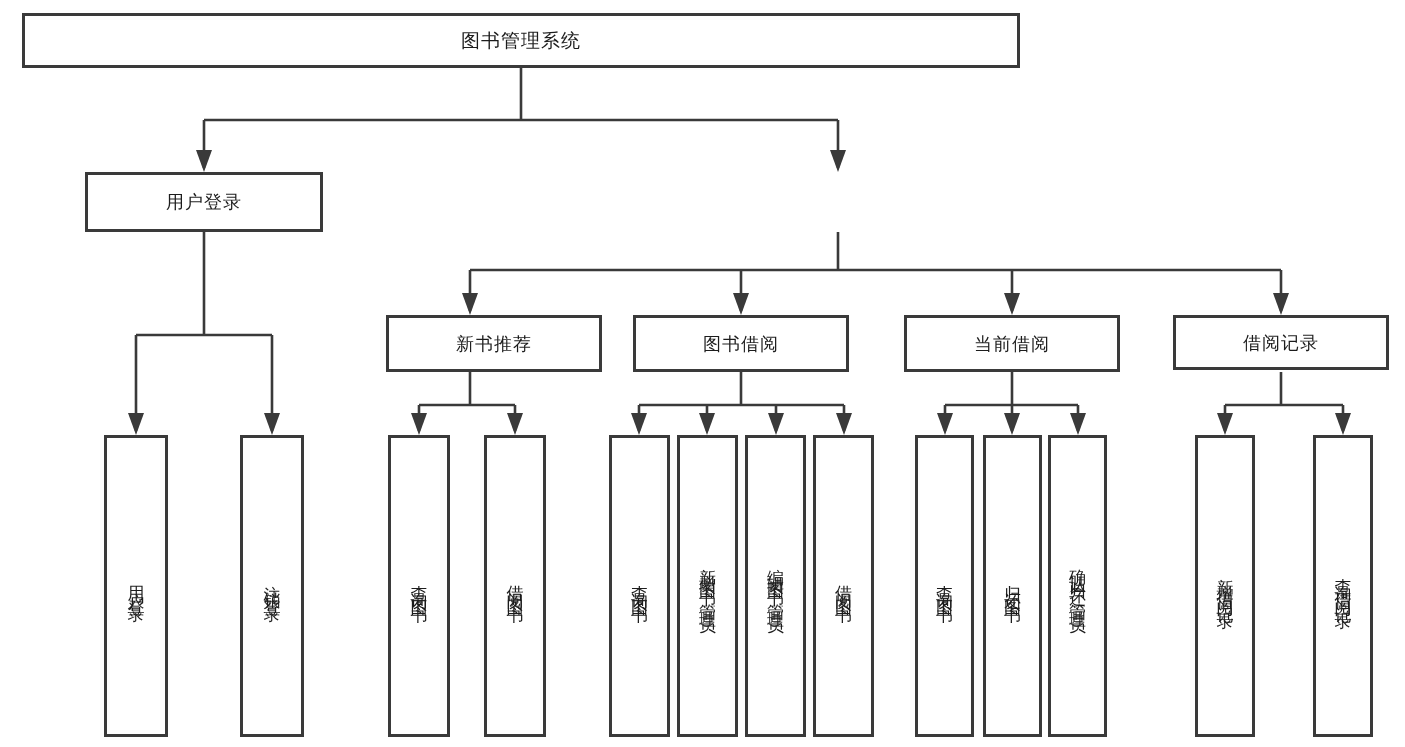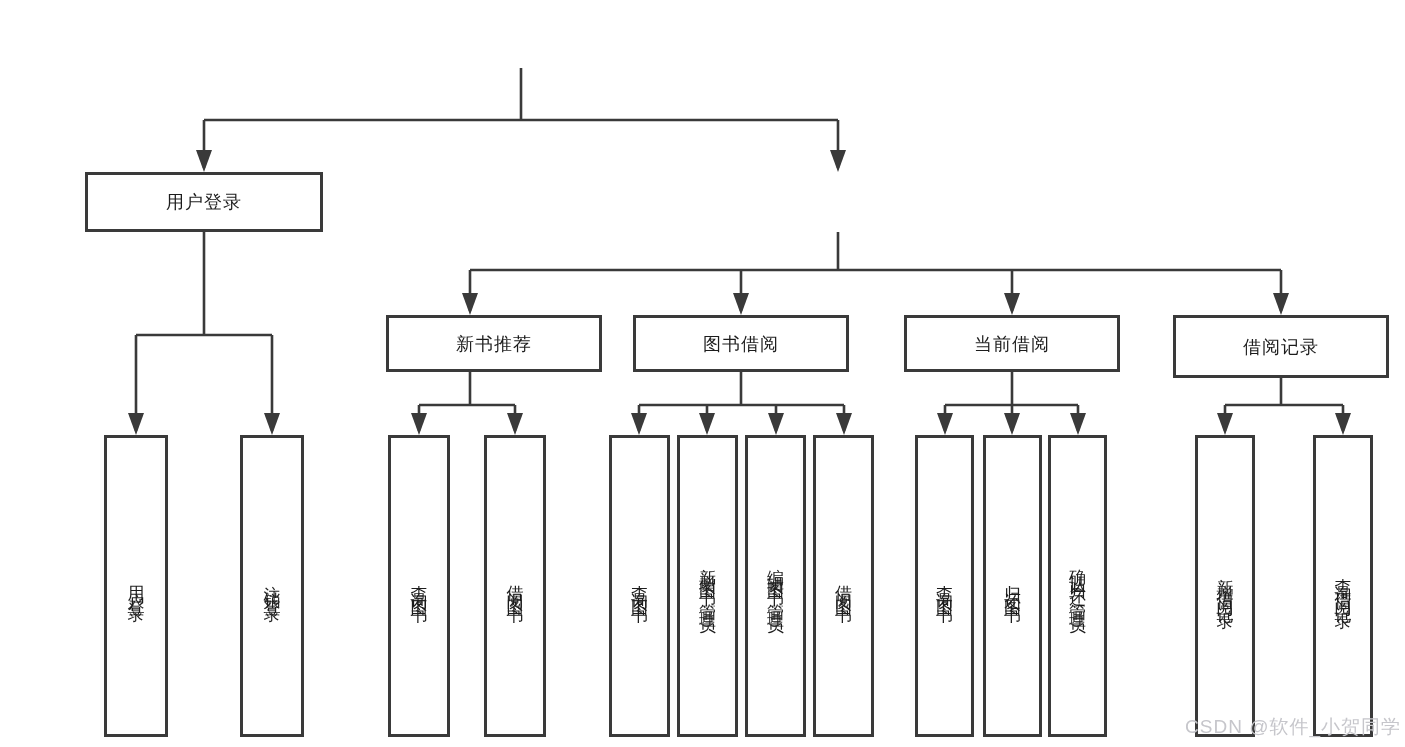--- a/index.html
+++ b/index.html
@@ -94,27 +94,28 @@
 
       <polygon points="937,413 953,413 945,435"></polygon>
       <polygon points="1004,413 1020,413 1012,435"></polygon>
       <polygon points="1070,413 1086,413 1078,435"></polygon>
 
       <polygon points="1217,413 1233,413 1225,435"></polygon>
       <polygon points="1335,413 1351,413 1343,435"></polygon>
     </g>
   </svg>
 
+  <div class="node root" style="left:22px;top:13px;width:998px;height:55px;">图书管理系统</div>
 
   <div class="node branch" style="left:85px;top:172px;width:238px;height:60px;">用户登录</div>
 
   <div class="node branch" style="left:362px;top:315px;width:216px;height:57px;margin-left:24px;">新书推荐</div>
   <div class="node branch" style="left:904px;top:315px;width:216px;height:57px;">当前借阅</div>
   <div class="node branch" style="left:633px;top:315px;width:216px;height:57px;">图书借阅</div>
-  <div class="node branch" style="left:1173px;top:315px;width:216px;height:63px;">借阅记录</div>
+  <div class="node branch" style="left:1173px;top:315px;width:216px;height:55px;">借阅记录</div>
 
   <div class="leaf" style="left:104px;width:64px;">
     <span>用户登录</span>
   </div>
   <div class="leaf" style="left:240px;width:64px;">
     <span>注销登录</span>
   </div>
 
   <div class="leaf" style="left:388px;width:62px;">
     <span>查询图书</span>
@@ -146,15 +147,14 @@
     <span>确认归还（管理员）</span>
   </div>
 
   <div class="leaf" style="left:1195px;width:60px;">
     <span>新增借阅记录</span>
   </div>
   <div class="leaf" style="left:1313px;width:60px;">
     <span>查询借阅记录</span>
   </div>
 
-  <div class="watermark">CSDN @软件_小贺同学</div>
 
 </div>
 
 </body></html>

